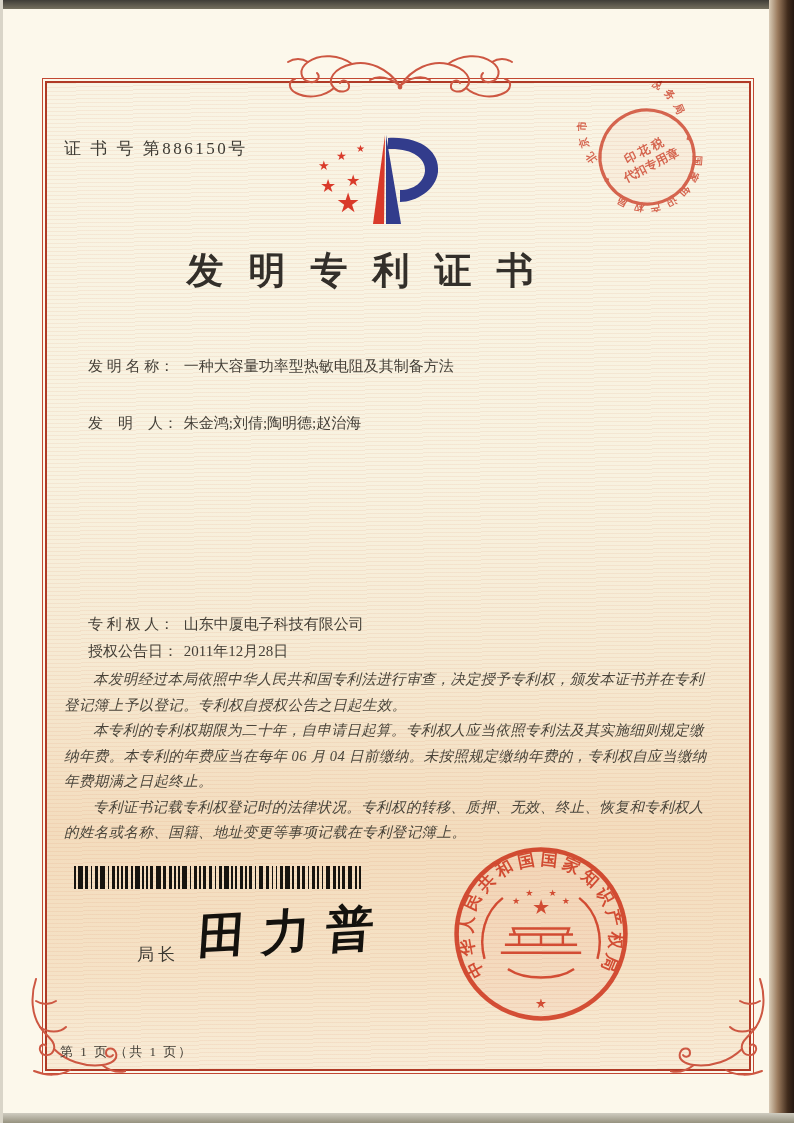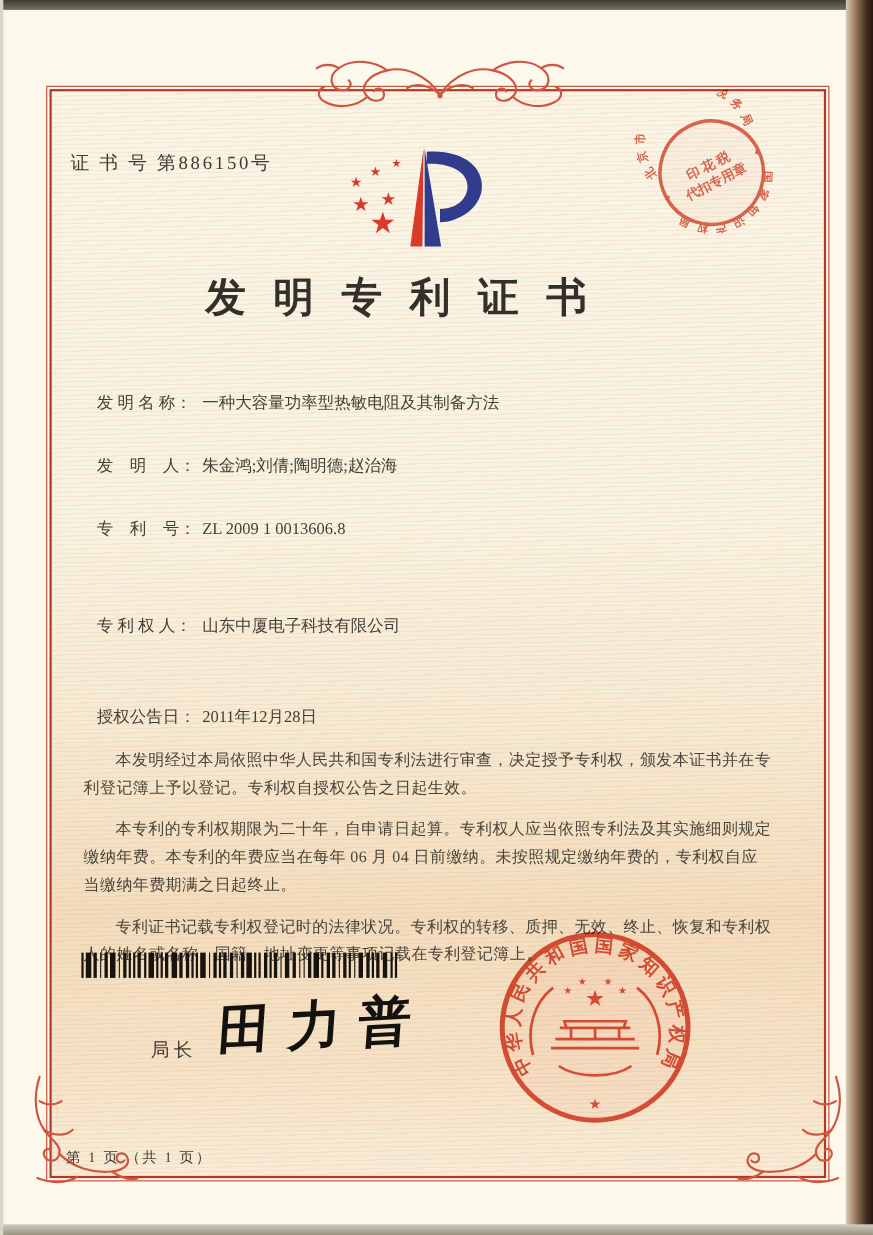--- a/index.html
+++ b/index.html
@@ -17,24 +17,24 @@
   .frame{left:42px;top:78px;width:712px;height:996px;border:1.5px solid #c24832;padding:2px;box-sizing:border-box;}
   .frame-inner{width:100%;height:100%;border:2.5px solid #b03a26;box-sizing:border-box;
       background:
         repeating-linear-gradient(179deg, rgba(214,130,92,0.11) 0px, rgba(214,130,92,0.11) 1px, rgba(255,255,255,0) 1px, rgba(255,255,255,0) 4px),
         linear-gradient(180deg,#f9f4e4 0%,#f8f2e0 40%,#f6ead3 58%,#f3dcbd 76%,#f5e2c6 90%,#f8ecd7 100%);}
   .cert-no{left:64px;top:137px;font-size:17px;letter-spacing:2.5px;color:#3d3a33;}
   .title{left:42px;top:246px;width:636px;text-align:center;font-size:37px;font-weight:600;
          letter-spacing:25px;text-indent:25px;color:#332f2a;}
   .field{left:88px;width:620px;font-size:15px;color:#443f37;white-space:nowrap;}
   .field .lab{display:inline-block;min-width:92px;font-family:Liberation Serif, serif;}
-  .f0{top:357px}.f1{top:414px}.f2{top:471px}.f3{top:529px}.f4{top:560px}.f5{top:642px}
+  .f0{top:357px}.f1{top:414px}.f2{top:471px}.f3{top:529px}.f4{top:615px}.f5{top:642px}
   .paras{left:64px;top:667px;width:650px;font-size:14.5px;line-height:25.5px;
          letter-spacing:0.4px;color:#49443a;}
-  .paras p{margin:12px;text-indent:2em;}
+  .paras p{margin:0;text-indent:2em;font-style:italic;}
   .barcode{left:74px;top:866px;height:23px;display:flex;align-items:stretch;}
   .barcode .bar{background:#17140f;height:100%;}
   .sig-label{left:137px;top:943px;font-size:17px;color:#3d3a33;letter-spacing:4px;}
   .signature{left:198px;top:900px;font-size:48px;font-weight:700;color:#14120e;letter-spacing:16px;
              transform:rotate(-3deg) skewX(-7deg);}
   .seal{left:452px;top:845px;mix-blend-mode:multiply;opacity:.9;}
   .seal-date{left:464px;top:1004px;font-size:17.5px;letter-spacing:3px;color:#cc3a20;font-weight:600;}
   .footer{left:60px;top:1043px;width:600px;font-size:13px;letter-spacing:2px;color:#403c34;}
   .tax-stamp{left:585px;top:95px;transform:rotate(-27deg);mix-blend-mode:multiply;opacity:.85;}
   .orn-top{left:268px;top:50px;}
@@ -119,24 +119,20 @@
 
   <div class="abs title">发明专利证书</div>
 
   <div class="abs field f0">
     <span class="lab">发 明 名 称：</span>
     <span class="val">一种大容量功率型热敏电阻及其制备方法</span>
   </div>
   <div class="abs field f1">
     <span class="lab">发　明　人：</span>
     <span class="val">朱金鸿;刘倩;陶明德;赵治海</span>
-  </div>
-  <div class="abs field f2">
-    <span class="lab">专　利　号：</span>
-    <span class="val">ZL 2009 1 0013606.8</span>
   </div>
   <div class="abs field f4">
     <span class="lab">专 利 权 人：</span>
     <span class="val">山东中厦电子科技有限公司</span>
   </div>
   <div class="abs field f5">
     <span class="lab">授权公告日：</span>
     <span class="val">2011年12月28日</span>
   </div>
 

